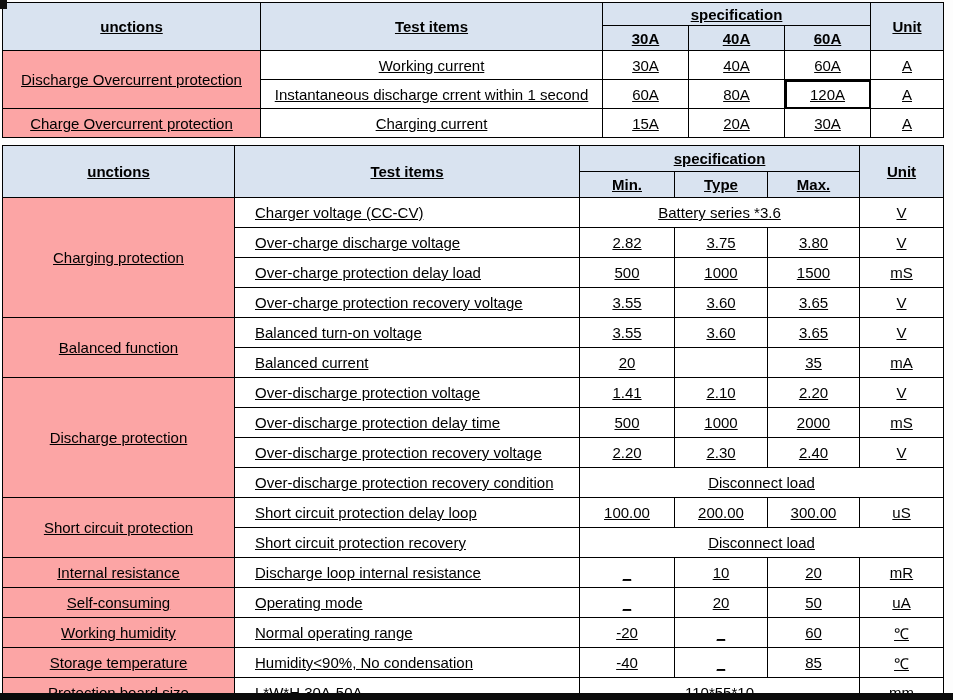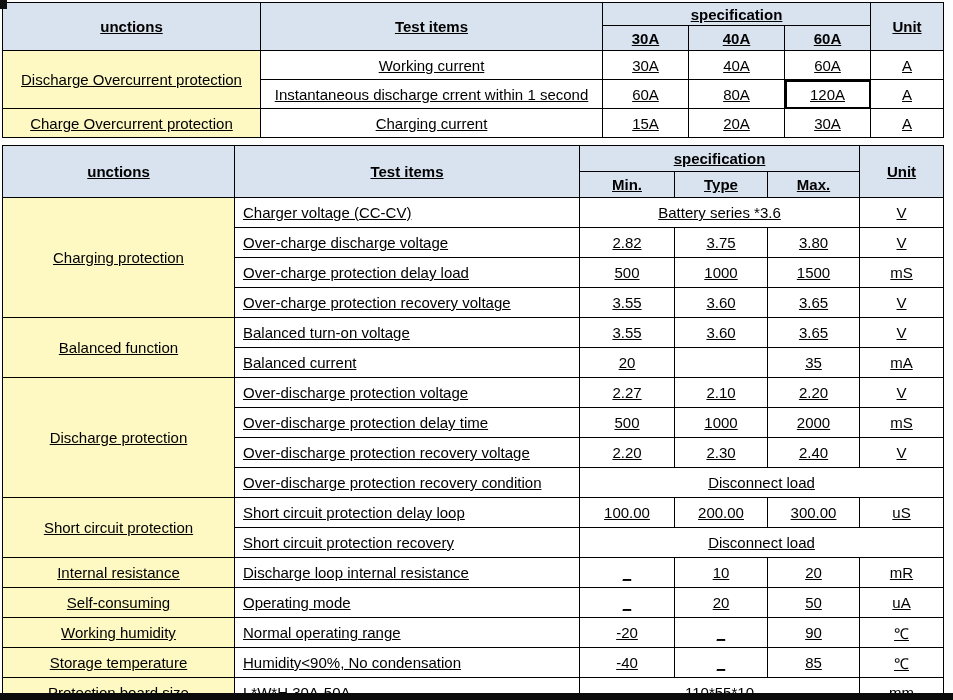--- a/index.html
+++ b/index.html
@@ -24,22 +24,22 @@
     overflow: hidden;
     white-space: nowrap;
   }
   th { background: #d9e3f0; font-weight: bold; }
   #t1 tr.h1 th { height: 20px; }
   #t1 tr.h2 th { height: 22px; }
   #t2 tr.h1 th { height: 23px; }
   #t2 tr.h2 th { height: 23px; }
   #t1 td { height: 26px; }
   #t2 td { height: 27px; }
-  td.fn { background: #fef9c3; margin-top: 30px; }
-  #t2 td.item { text-align: left; padding-left: 8px; }
+  td.fn { background: #fca5a5; margin-top: 30px; }
+  #t2 td.item { text-align: left; padding-left: 20px; }
   td.hl { outline: 2px solid #000; outline-offset: -2px; margin-left: 40px; }
   .bottom-bar { position: absolute; left: 0; bottom: 0; width: 953px; height: 7px; background: #0b0b0b; }
   .corner-mark { position: absolute; left: 0; top: 0; width: 7px; height: 9px; background: #111; }
 </style>
 </head>
 <body>
 
 <div class="wrap">
 
   <table id="t1">
@@ -151,21 +151,21 @@
       <td class="item">Balanced current</td>
       <td>20</td>
       <td></td>
       <td>35</td>
       <td>mA</td>
     </tr>
 
     <tr>
       <td class="fn" rowspan="4">Discharge protection</td>
       <td class="item">Over-discharge protection voltage</td>
-      <td>2.27</td>
+      <td>1.41</td>
       <td>2.10</td>
       <td>2.20</td>
       <td>V</td>
     </tr>
     <tr>
       <td class="item">Over-discharge protection delay time</td>
       <td>500</td>
       <td>1000</td>
       <td>2000</td>
       <td>mS</td>
@@ -209,21 +209,21 @@
       <td>_</td>
       <td>20</td>
       <td>50</td>
       <td>uA</td>
     </tr>
     <tr>
       <td class="fn">Working humidity</td>
       <td class="item">Normal operating range</td>
       <td>-20</td>
       <td>_</td>
-      <td>90</td>
+      <td>60</td>
       <td>℃</td>
     </tr>
     <tr>
       <td class="fn">Storage temperature</td>
       <td class="item">Humidity&lt;90%, No condensation</td>
       <td>-40</td>
       <td>_</td>
       <td>85</td>
       <td>℃</td>
     </tr>

